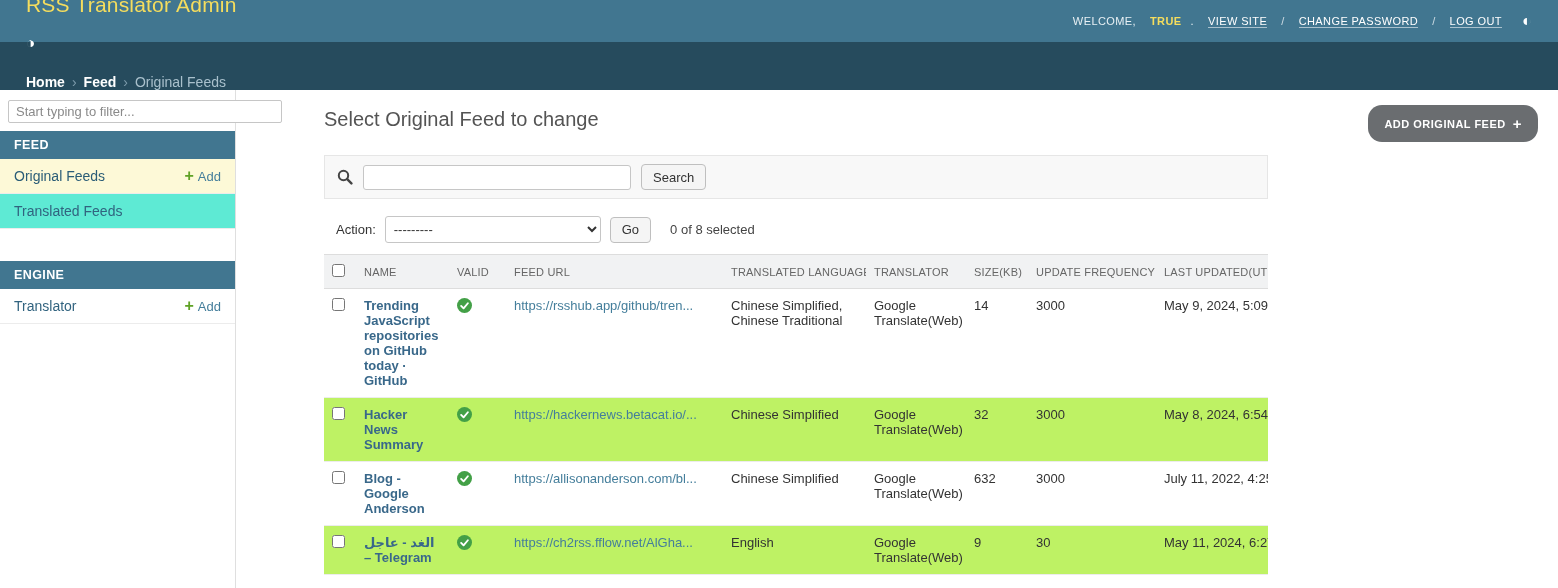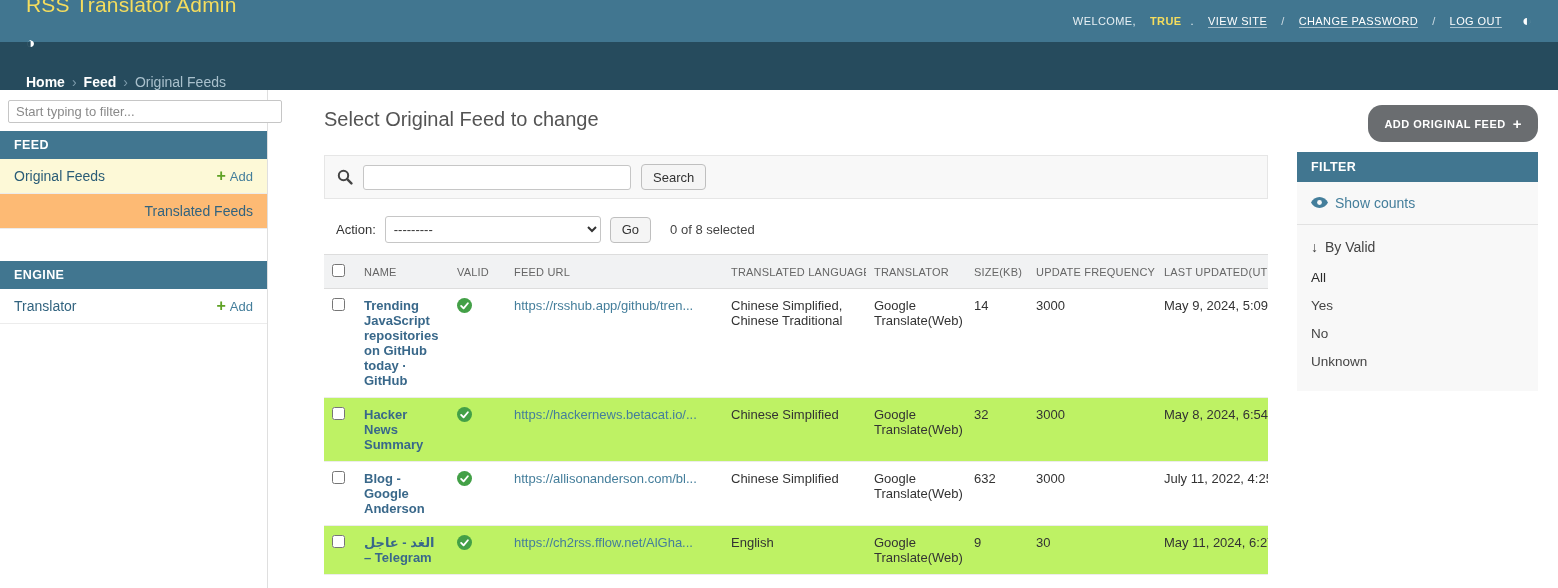--- a/index.html
+++ b/index.html
@@ -21,34 +21,34 @@
   .breadcrumbs { height:48px; background:#264b5d; display:flex; align-items:flex-end;
     padding:0 26px; font-size:14px; gap:7px; }
   .breadcrumbs a { color:#fff; font-weight:600; text-decoration:none; cursor:pointer; }
   .breadcrumbs .sep { color:#7d9bab; }
   .breadcrumbs .current { color:#a9c0cc; }
 
   
   .content-wrap { position:relative; height:498px; }
 
   
-  .sidebar { position:absolute; left:0; top:0; bottom:0; width:268px;
+  .sidebar { position:absolute; left:0; top:0; bottom:0; width:236px;
     border-right:1px solid #dfdfdf; background:#fff; }
   .sidebar-filter { display:block; width:274px; margin:10px 8px 8px 8px; height:23px;
     border:1px solid #c6c6c6; padding:2px 7px; font-size:13px; color:#333;
     font-family:inherit; border-radius:2px; }
   .sidebar-filter::placeholder { color:#8a8a8a; }
   .module { margin:0 0 0 0; }
   .module + .module { margin-top:32px; }
   .module-caption { background:#417690; color:#fff; font-size:12.5px; font-weight:700;
     letter-spacing:.4px; padding:7px 14px; }
   .nav-row { display:flex; align-items:center; justify-content:space-between;
     padding:9px 14px; border-bottom:1px solid #ececec; font-size:14px; }
   .nav-row.selected { background:#fdf9d7; }
-  .nav-row.shaded { background:#fdba74;justify-content:flex-end; }
+  .nav-row.shaded { background:#5eead4; }
   .nav-row a.model-link { color:#31637f; text-decoration:none; font-weight:400; cursor:pointer; }
   .nav-row.selected a.model-link { color:#2b5d77; }
   .addlink { color:#447e9b; font-size:13px; text-decoration:none; cursor:pointer;
     display:flex; align-items:center; gap:4px; }
   .plus-green { color:#5fa225; font-weight:700; font-size:16px; line-height:1; }
 
   
   .main { position:absolute; left:324px; top:0; width:944px; }
   h1.page-title { font-size:20px; font-weight:400; color:#545454; margin:18px 0 0 0; }
 
@@ -292,35 +292,13 @@
     <td>Google Translate(Web)</td>
     <td>9</td>
     <td>30</td>
     <td class="cell-upd">May 11, 2024, 6:27</td>
   </tr>
 </tbody>
       </table>
     </div>
   </main>
 
-  <div class="filter-panel">
-    <div class="filter-caption">FILTER</div>
-    <div class="show-counts">
-      <span>
-        <svg width="17" height="11" viewBox="0 0 17 11">
-            <path d="M8.5 0C4.8 0 1.7 2.1 0 5.5 1.7 8.9 4.8 11 8.5 11s6.8-2.1 8.5-5.5C15.3 2.1 12.2 0 8.5 0z" fill="#447e9b"></path>
-            <circle cx="8.5" cy="5.5" r="2.4" fill="#f8f8f8"></circle>
-          </svg>
-      </span>
-      <a>Show counts</a>
-    </div>
-    <div class="filter-heading">
-      <span>↓</span>
-      <span>By Valid</span>
-    </div>
-    <div class="filter-options">
-      <a class="selected">All</a>
-      <a>Yes</a>
-      <a>No</a>
-      <a>Unknown</a>
-    </div>
-  </div>
 </div>
 
 </body></html>

